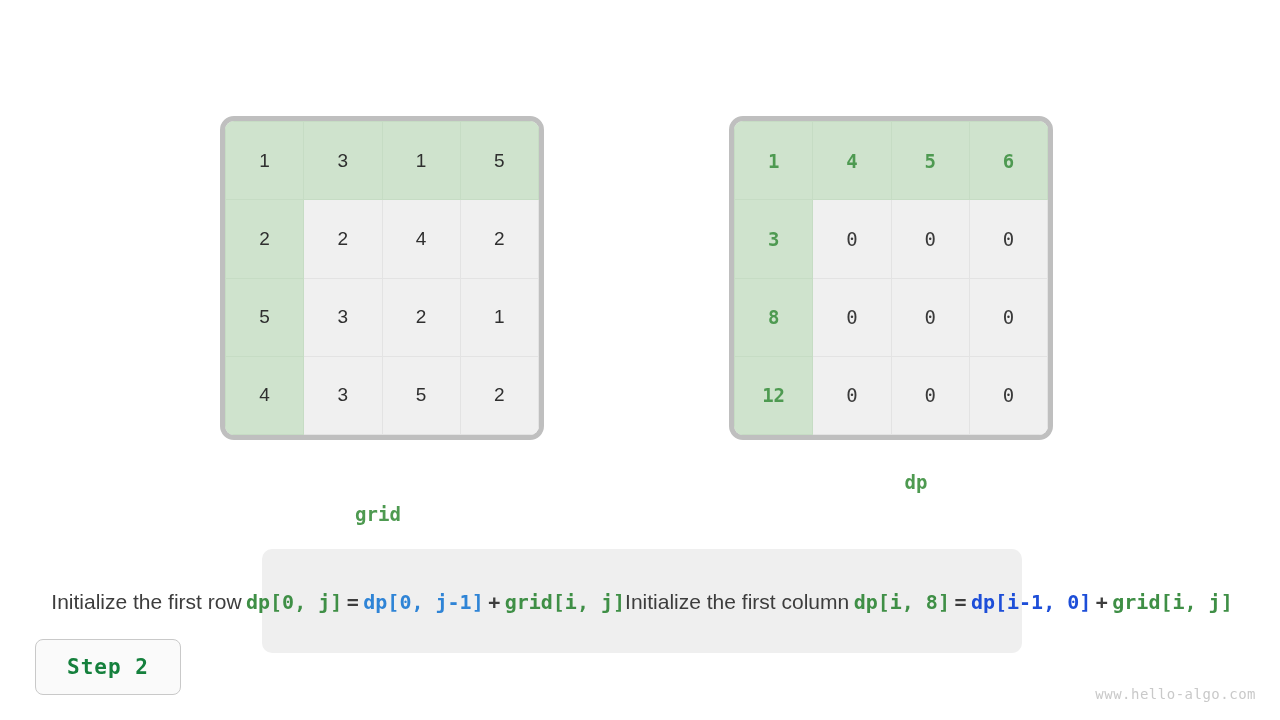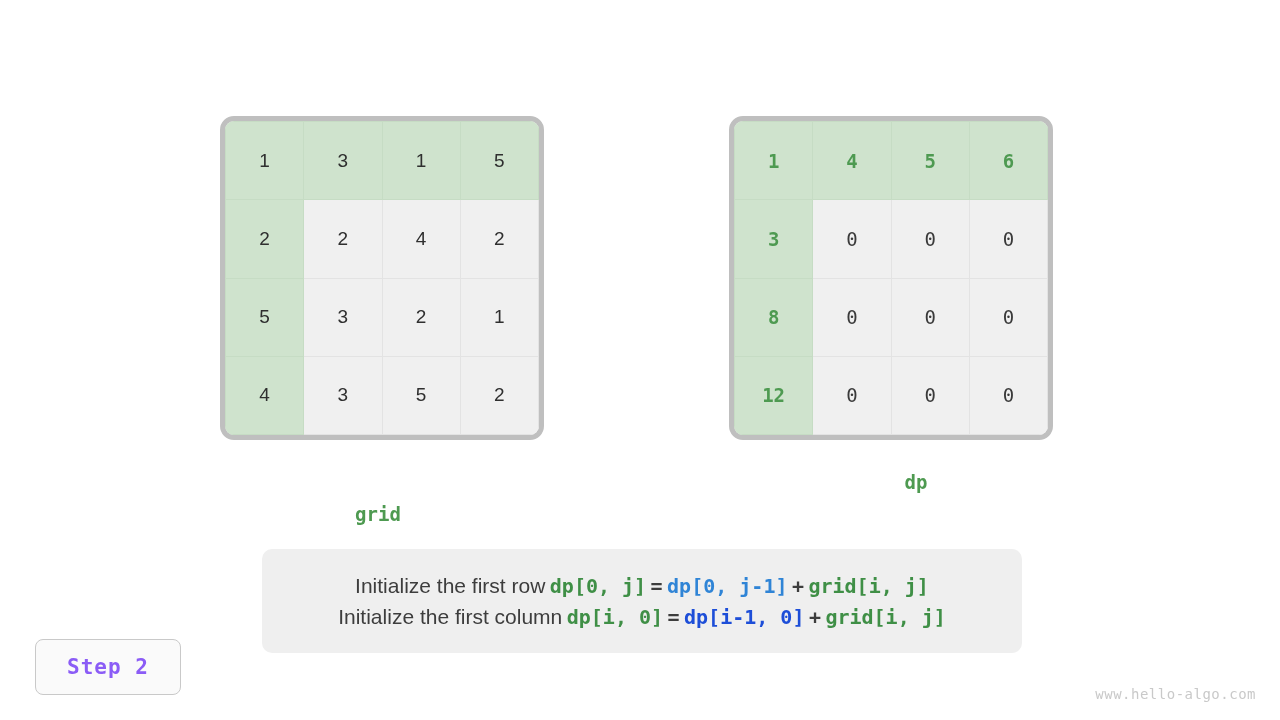--- a/index.html
+++ b/index.html
@@ -82,21 +82,21 @@
   #formula-box {
     position: absolute;
     left: 262px;
     top: 549px;
     width: 760px;
     height: 104px;
     background: #efefef;
     border-radius: 10px;
     box-sizing: border-box;
     display: flex;
-    flex-direction: column;
+    flex-direction: row;
     align-items: center;
     justify-content: center;
   }
   .formula-line {
     white-space: nowrap;
     line-height: 1;
     margin: 5px 0;
   }
   .f-plain {
     font-family: "Liberation Sans", sans-serif;
@@ -128,21 +128,21 @@
     box-sizing: border-box;
     border: 1px solid #c9c9c9;
     border-radius: 8px;
     background: #fafafa;
     display: flex;
     align-items: center;
     justify-content: center;
     font-family: "DejaVu Sans Mono", monospace;
     font-size: 21px;
     font-weight: bold;
-    color: #8b5cf6;
+    color: #15803d;
     letter-spacing: 1px;
   }
 
   
   #watermark {
     position: absolute;
     right: 24px;
     bottom: 18px;
     font-family: "DejaVu Sans Mono", monospace;
     font-size: 14px;
@@ -221,21 +221,21 @@
   <div class="formula-line">
     <span class="f-plain">Initialize the first row</span>
     <span class="f-code c-green">dp[0, j]</span>
     <span class="c-op">=</span>
     <span class="f-code c-blue-light">dp[0, j-1]</span>
     <span class="c-op">+</span>
     <span class="f-code c-green">grid[i, j]</span>
   </div>
   <div class="formula-line">
     <span class="f-plain">Initialize the first column</span>
-    <span class="f-code c-green">dp[i, 0]</span>
+    <span class="f-code c-green">dp[i, 8]</span>
     <span class="c-op">=</span>
     <span class="f-code c-blue-dark">dp[i-1, 0]</span>
     <span class="c-op">+</span>
     <span class="f-code c-green">grid[i, j]</span>
   </div>
 </div>
 
 <div id="step-badge">Step 2</div>
 
 <div id="watermark">www.hello-algo.com</div>

